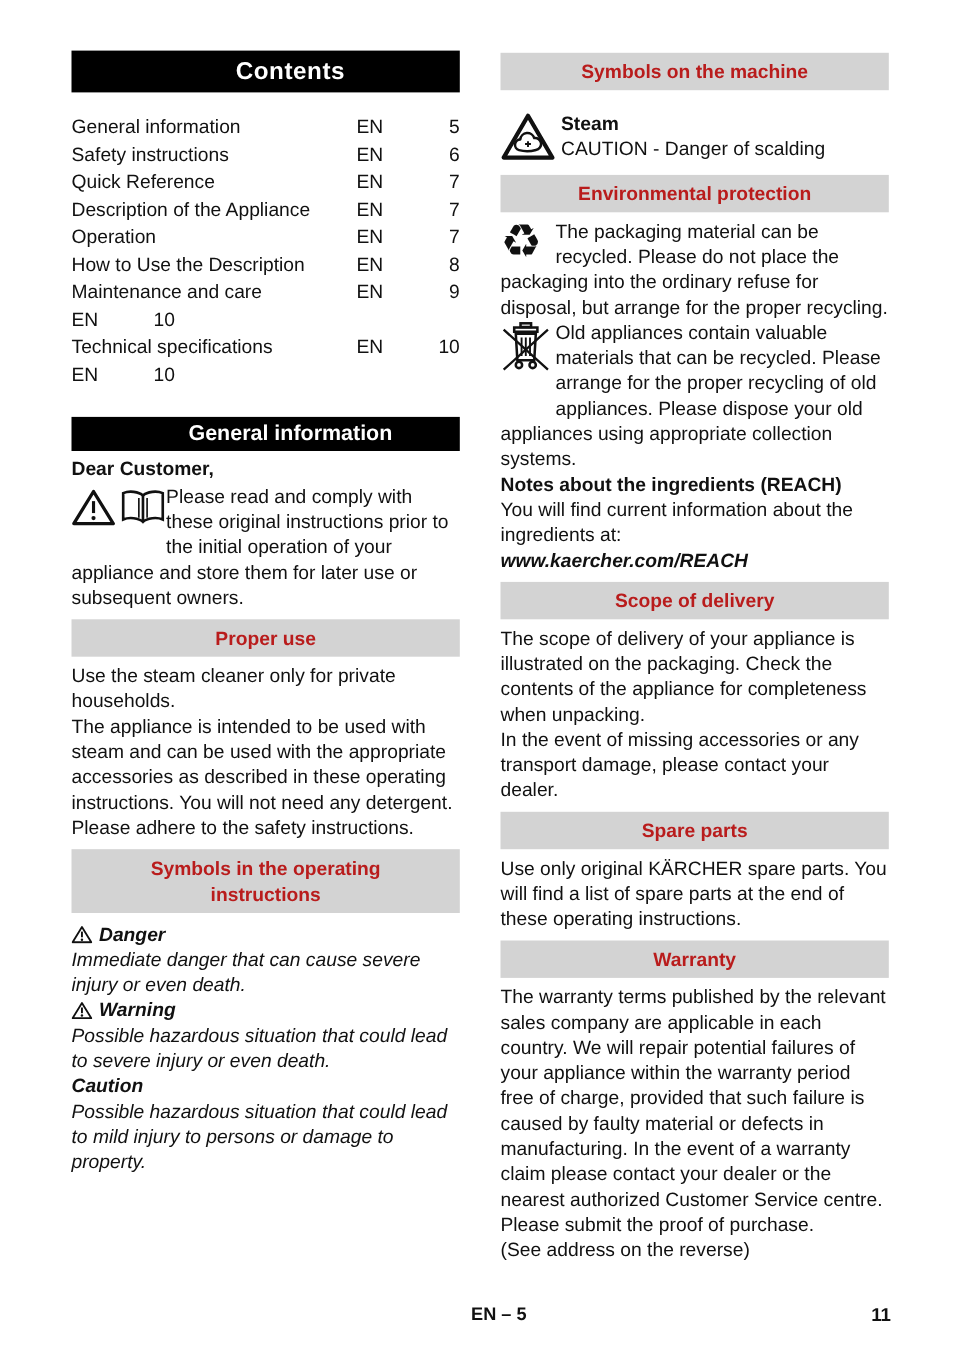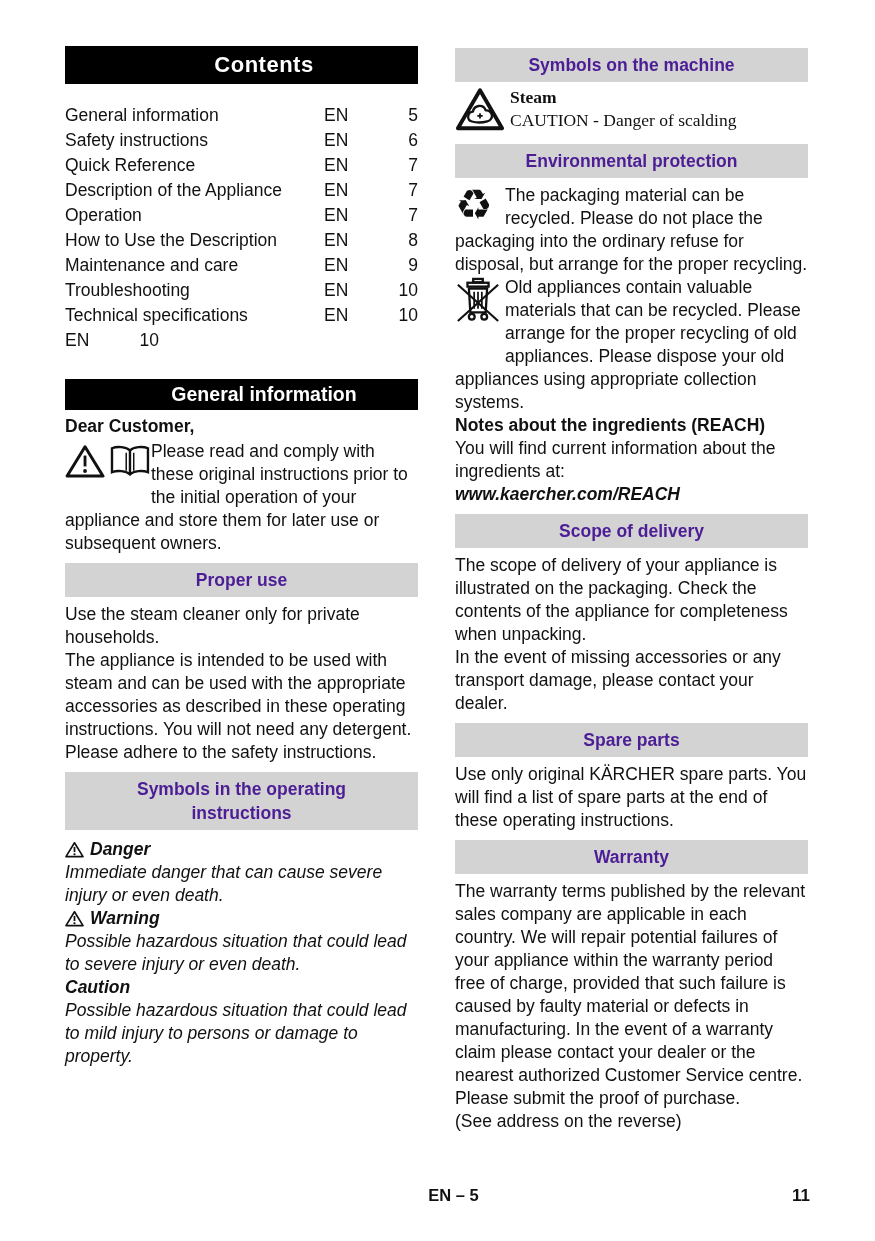--- a/index.html
+++ b/index.html
@@ -9,40 +9,40 @@
   }
   .page{position:relative;width:875px;height:1241px;overflow:hidden;background:#fff;}
   .col{position:absolute;width:353px;font-size:17.5px;line-height:23px;}
   .col-left{left:65px;top:46px;}
   .col-right{left:455px;top:48px;}
 
   .bar-dark{background:#000;color:#fff;font-weight:bold;text-align:center;clear:both;padding-left:45px;}
   .bar-contents{height:38px;line-height:38px;font-size:22px;letter-spacing:.5px;}
   .bar-gi{height:31px;line-height:31px;font-size:19.5px;margin-top:26px;}
   .bar-light{
-    background:#d3d3d3;color:#4c1d95;font-weight:bold;text-align:center;
+    background:#d3d3d3;color:#b91c1c;font-weight:bold;text-align:center;
     font-size:17.5px;line-height:24px;padding:5px 28px;clear:both;
   }
   .mt8{margin-top:8px;} .mt6{margin-top:6px;}
 
   .toc{margin-top:19px;}
   .toc-row{display:flex;line-height:25px;}
   .toc-label{flex:1;}
   .toc-lang{width:58px;}
   .toc-page{width:36px;text-align:right;}
 
   p{margin:0;}
   .b{font-weight:bold;}
   .it{font-style:italic;}
   .bi{font-weight:bold;font-style:italic;}
 
   .float-icons{float:left;width:86px;height:46px;display:flex;align-items:flex-start;gap:4px;padding-top:2px;}
   .float-icons svg{display:block;}
 
-  .steam-block{margin-top:4px;min-height:52px;font-family:Liberation Serif, serif;}
+  .steam-block{margin-top:19px;min-height:52px;}
   .steam-float{float:left;width:55px;height:48px;}
 
   .recycle-float{float:left;width:50px;height:44px;font-family:"DejaVu Sans",sans-serif;
     font-size:42px;line-height:42px;color:#111;}
   .weee-float{float:left;width:50px;height:70px;}
   .weee-bar{width:42px;height:9px;background:#111;margin-top:5px;}
 
   .sym-item-head{display:flex;align-items:center;gap:6px;}
   .tri-inline{flex:0 0 auto;}
 
@@ -89,21 +89,20 @@
         <span class="toc-label">How to Use the Description</span>
         <span class="toc-lang">EN</span>
         <span class="toc-page">8</span>
       </div>
       <div class="toc-row">
         <span class="toc-label">Maintenance and care</span>
         <span class="toc-lang">EN</span>
         <span class="toc-page">9</span>
       </div>
       <div class="toc-row">
-        <span class="toc-label">Troubleshooting</span>
         <span class="toc-lang">EN</span>
         <span class="toc-page">10</span>
       </div>
       <div class="toc-row">
         <span class="toc-label">Technical specifications</span>
         <span class="toc-lang">EN</span>
         <span class="toc-page">10</span>
       </div>
       <div class="toc-row">
         <span class="toc-lang">EN</span>

